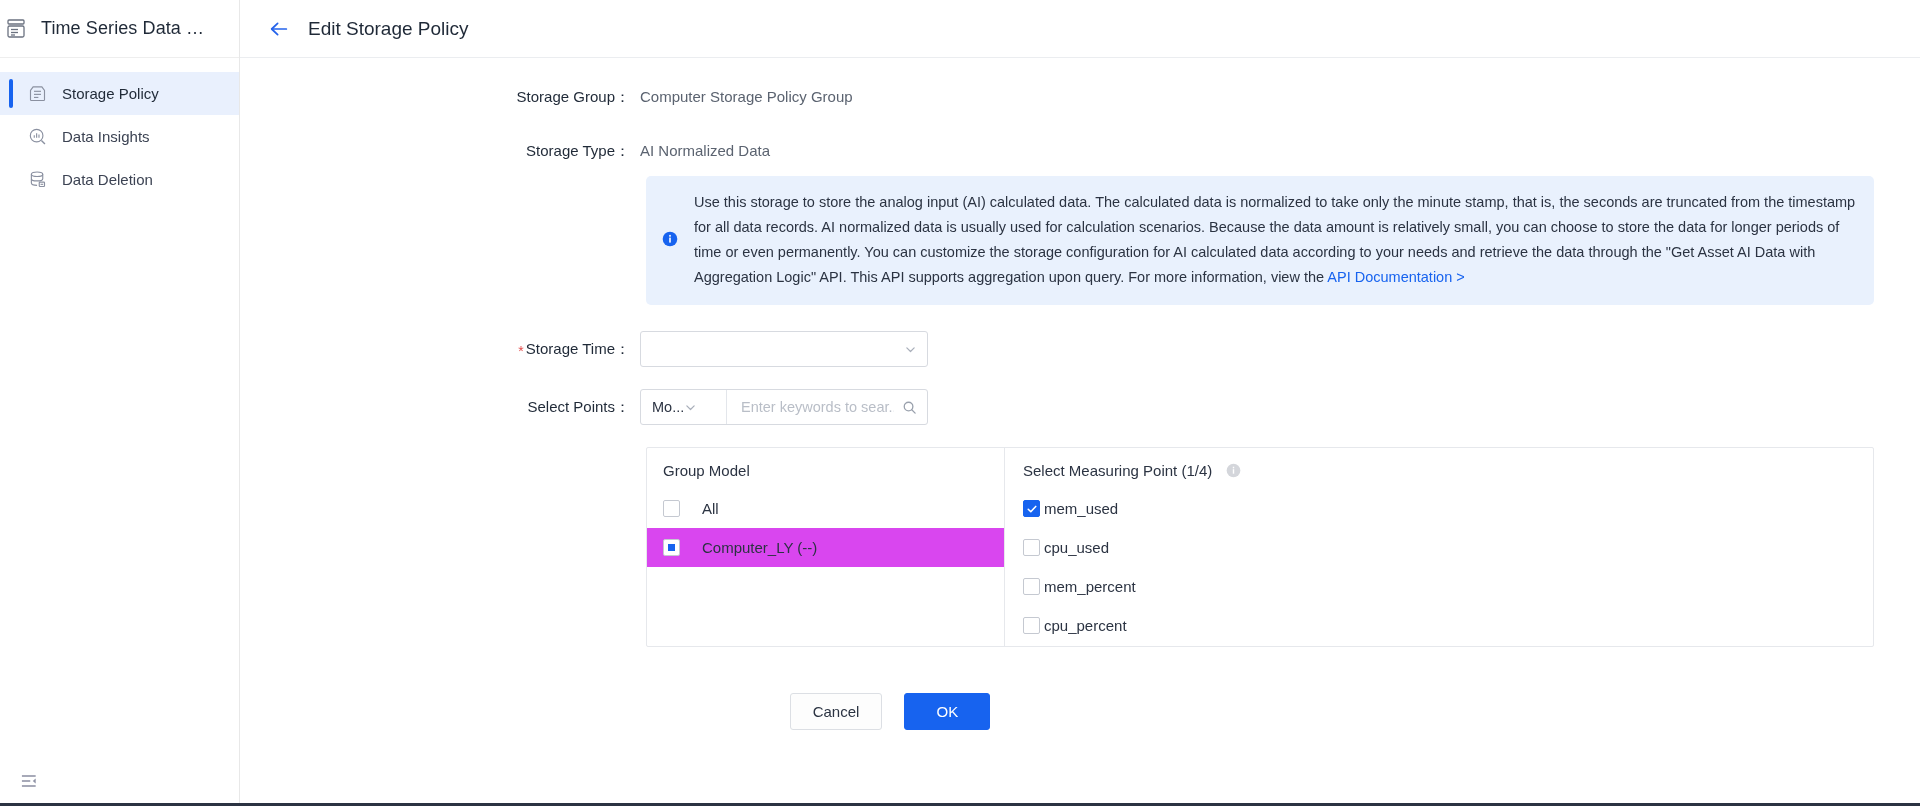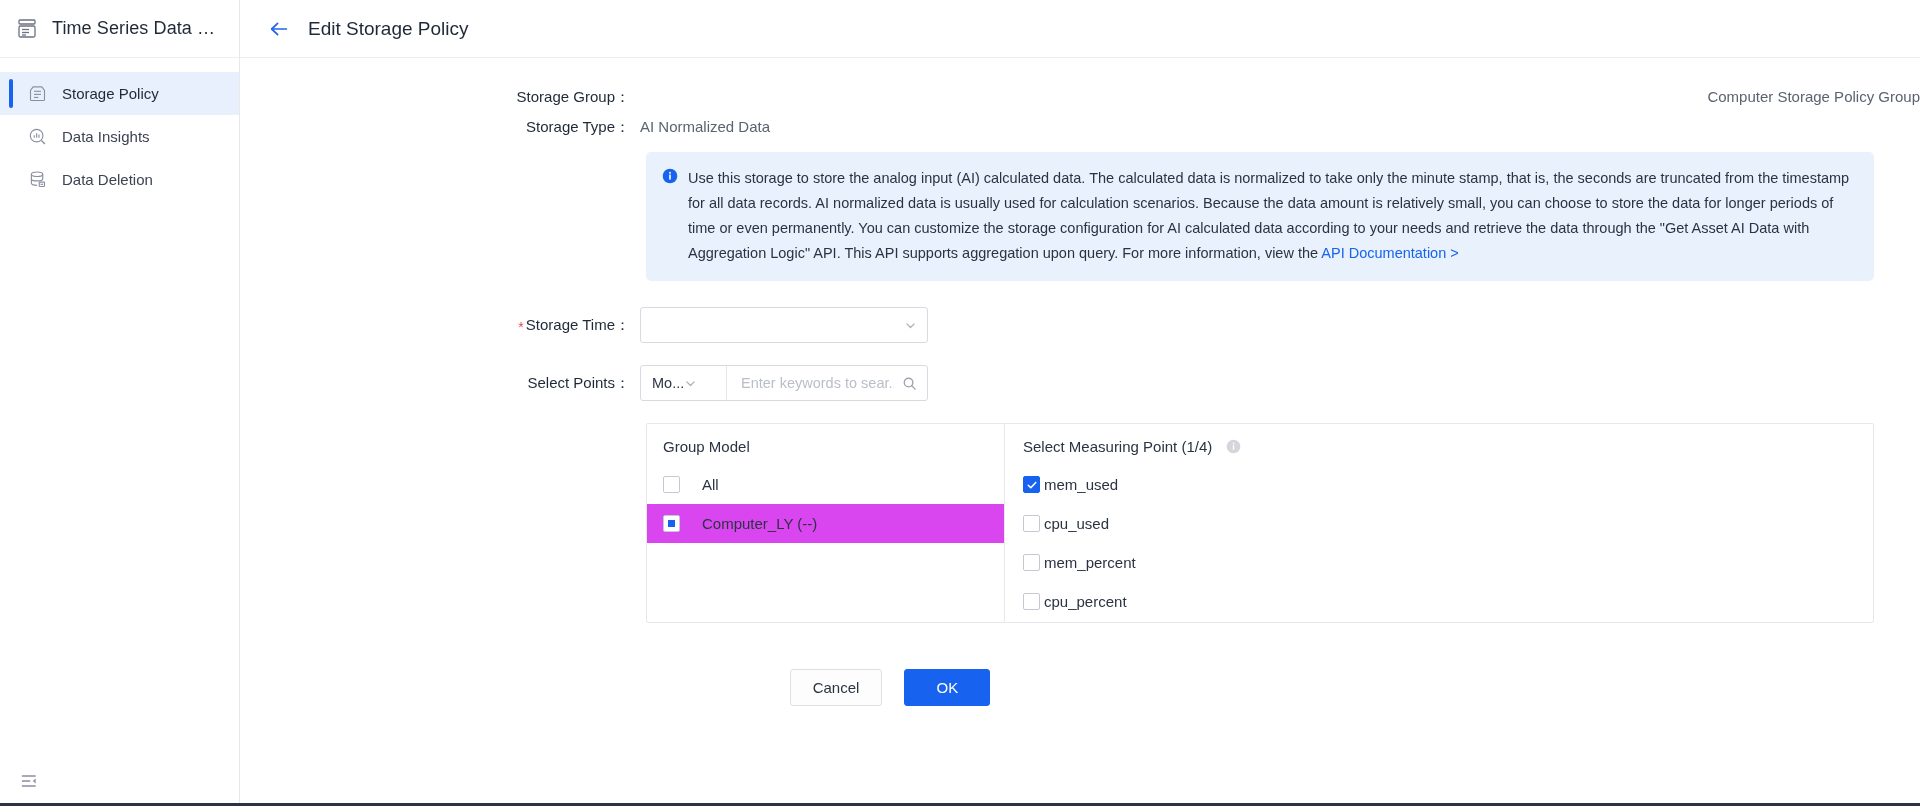--- a/index.html
+++ b/index.html
@@ -25,21 +25,21 @@
     border-right: 1px solid #e8e8e8;
     display: flex;
     flex-direction: column;
     position: relative;
     flex: 0 0 240px;
   }
   .sidebar-header {
     height: 58px;
     display: flex;
     align-items: center;
-    padding: 0 14px;
+    padding: 0 3px;
     border-bottom: 1px solid #eeeeee;
     gap: 12px;
   }
   .app-logo { width: 26px; height: 26px; flex: 0 0 26px; display:flex; align-items:center; justify-content:center; }
   .app-title {
     font-size: 18px;
     color: #1f2937;
     letter-spacing: .1px;
     white-space: nowrap;
     overflow: hidden;
@@ -128,32 +128,33 @@
     margin-right: 2px;
     position: relative;
     top: 2px;
   }
   .form-value {
     font-size: 15px;
     color: #5b6370;
     line-height: 22px;
   }
 
-  .row-storage-group { margin-bottom: 8px; justify-content: space-between; }
+  .row-storage-group { margin-bottom: 32px; }
   .row-storage-type { margin-bottom: 14px; }
 
   
   .alert {
     margin-left: 406px;
     margin-right: 46px;
     background: #e9f1fd;
     display: flex;
-    gap: 10px;
+    gap: 16px;
     padding: 14px 18px 15px 16px;
     border-radius: 5px;
+    align-items: center;
   }
   .alert-icon { flex: 0 0 16px; margin-top: 2px; }
   .alert-text {
     font-size: 14.5px;
     line-height: 25px;
     color: #2b3342;
   }
   .alert-link {
     color: #1763ef;
     text-decoration: none;

